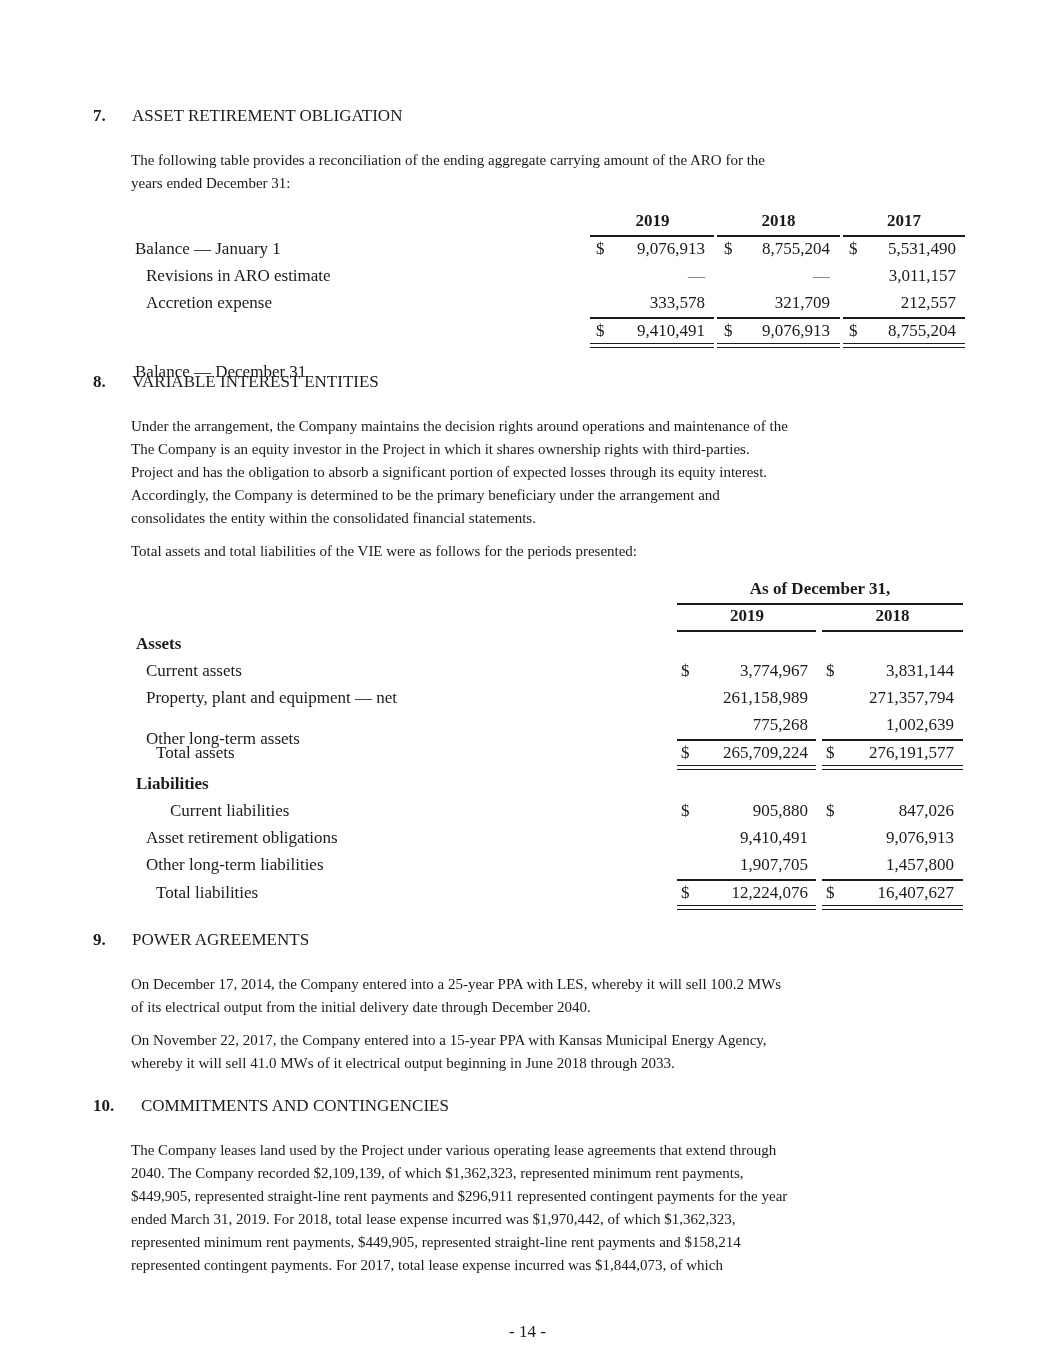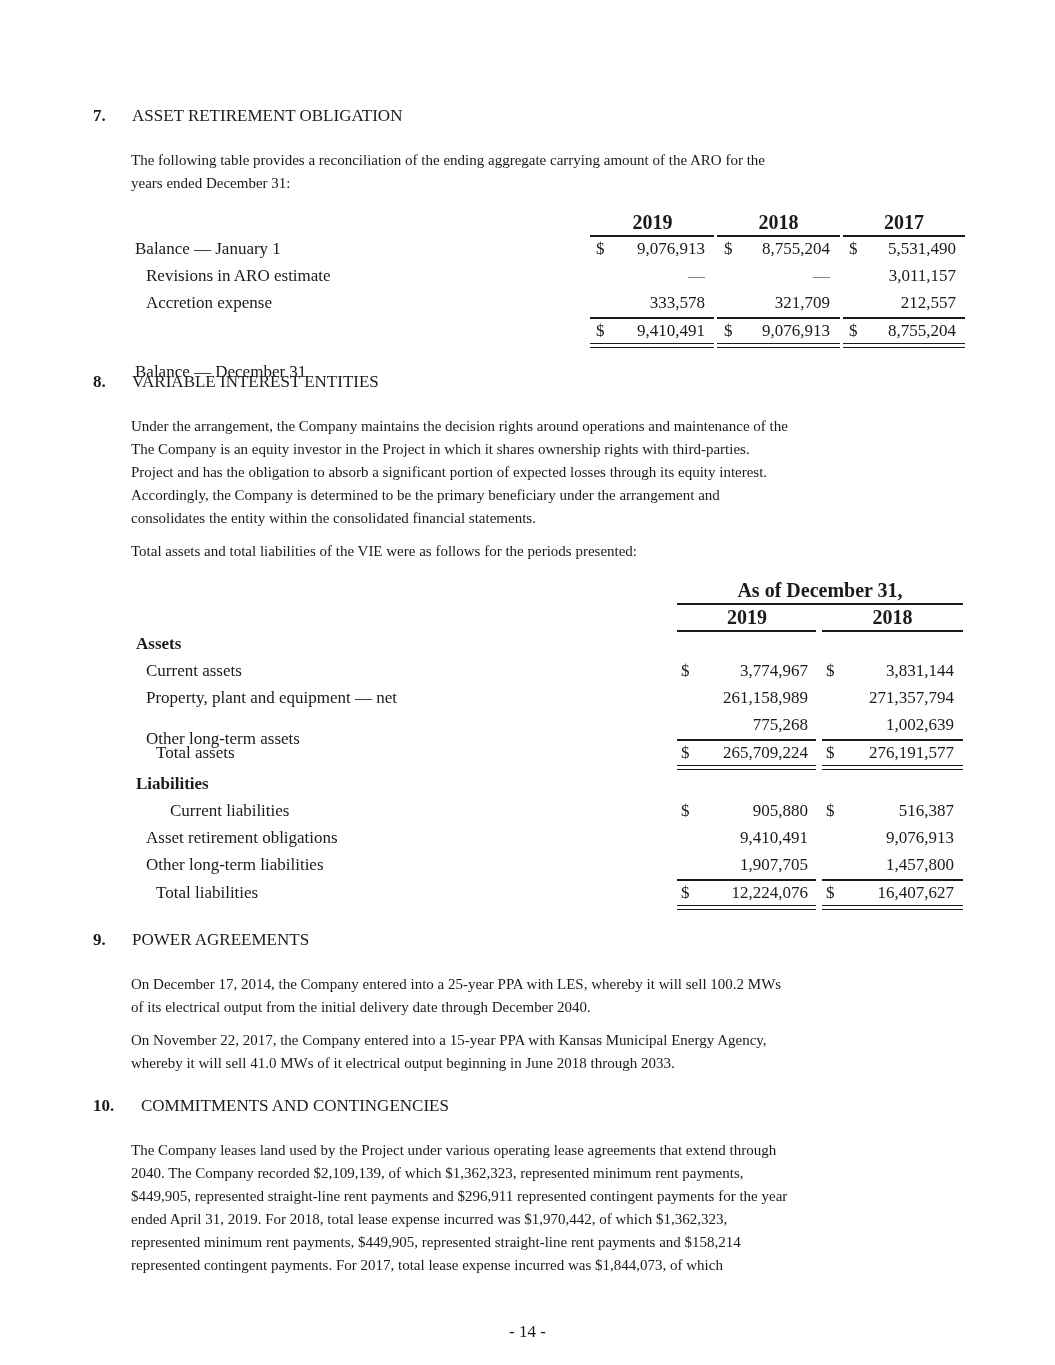--- a/index.html
+++ b/index.html
@@ -7,21 +7,21 @@
     width: 1055px; height: 1365px; position: relative; overflow: hidden;
     font-family: "Liberation Serif", "DejaVu Serif", serif;
     color: #1a1a1a; font-size: 17px;
   }
   .sec-num { position: absolute; font-weight: bold; font-size: 17px; }
   .sec-title { position: absolute; font-weight: normal; font-size: 17px; }
   .para { position: absolute; left: 131px; width: 840px; line-height: 23px; font-size: 15px; }
   .lbl { position: absolute; white-space: nowrap; font-size: 17px; }
   .cell { position: absolute; text-align: right; white-space: nowrap; font-size: 17px; }
   .dollar { position: absolute; white-space: nowrap; font-size: 17px; }
-  .hdr { position: absolute; text-align: center; font-weight: bold; font-size: 20px; }
+  .hdr { position: absolute; text-align: center; font-weight: bold; font-size: 17px; }
   .rule { position: absolute; height: 0; border-top: 2px solid #1a1a1a; }
   .dbl { position: absolute; height: 3px; border-top: 1.5px solid #1a1a1a; border-bottom: 1.5px solid #1a1a1a; }
   .footer { position: absolute; left: 0; width: 1055px; text-align: center; font-size: 17px; }
 </style>
 </head>
 <body>
 
 <div class="sec-num" style="left:93px; top:106px;">7.</div>
 <div class="sec-title" style="left:132px; top:106px;">ASSET RETIREMENT OBLIGATION</div>
 <div class="para" style="top:149px;">
@@ -128,21 +128,21 @@
   <div class="dbl" style="left:677px; width:139px; top:765px;"></div>
   <div class="dbl" style="left:822px; width:141px; top:765px;"></div>
 
   <div class="lbl" style="left:136px; top:774px; font-weight:bold;">Liabilities</div>
 
   <div>
     <div class="lbl" style="left:146px; top:801px;margin-left:24px;">Current liabilities</div>
     <div class="dollar" style="left:681px; top:801px;">$</div>
     <div class="cell" style="left:690px; width:118px; top:801px;">905,880</div>
     <div class="dollar" style="left:826px; top:801px;">$</div>
-    <div class="cell" style="left:835px; width:119px; top:801px;">516,387</div>
+    <div class="cell" style="left:835px; width:119px; top:801px;">847,026</div>
   </div>
   <div>
     <div class="lbl" style="left:146px; top:828px;">Asset retirement obligations</div>
     <div class="cell" style="left:690px; width:118px; top:828px;">9,410,491</div>
     <div class="cell" style="left:835px; width:119px; top:828px;">9,076,913</div>
   </div>
   <div>
     <div class="lbl" style="left:146px; top:855px;">Other long-term liabilities</div>
     <div class="cell" style="left:690px; width:118px; top:855px;">1,907,705</div>
     <div class="cell" style="left:835px; width:119px; top:855px;">1,457,800</div>
@@ -170,18 +170,18 @@
   <div>On November 22, 2017, the Company entered into a 15-year PPA with Kansas Municipal Energy Agency,</div>
   <div>whereby it will sell 41.0 MWs of it electrical output beginning in June 2018 through 2033.</div>
 </div>
 
 <div class="sec-num" style="left:93px; top:1096px;">10.</div>
 <div class="sec-title" style="left:141px; top:1096px;">COMMITMENTS AND CONTINGENCIES</div>
 <div class="para" style="top:1139px;">
   <div>The Company leases land used by the Project under various operating lease agreements that extend through</div>
   <div>2040. The Company recorded $2,109,139, of which $1,362,323, represented minimum rent payments,</div>
   <div>$449,905, represented straight-line rent payments and $296,911 represented contingent payments for the year</div>
-  <div>ended April 31, 2019. For 2018, total lease expense incurred was $1,970,442, of which $1,362,323,</div>
+  <div>ended March 31, 2019. For 2018, total lease expense incurred was $1,970,442, of which $1,362,323,</div>
   <div>represented minimum rent payments, $449,905, represented straight-line rent payments and $158,214</div>
   <div>represented contingent payments. For 2017, total lease expense incurred was $1,844,073, of which</div>
 </div>
 
 <div class="footer" style="top:1322px;">- 14 -</div>
 
 </body></html>

